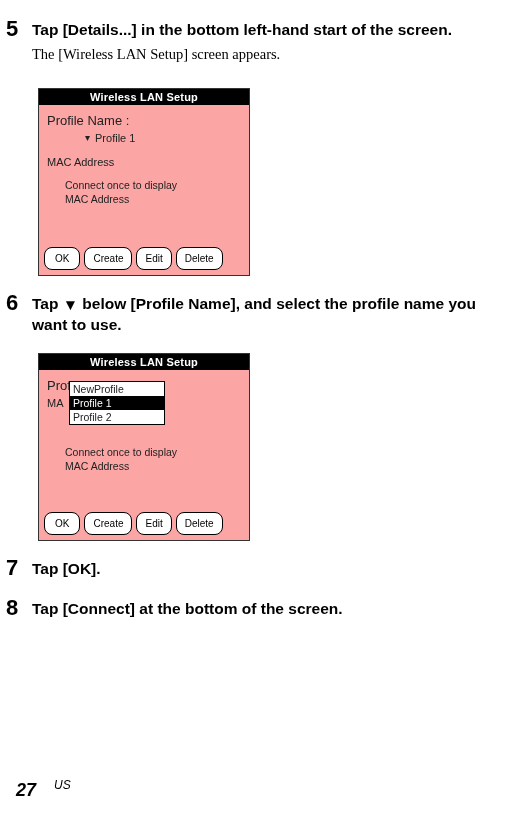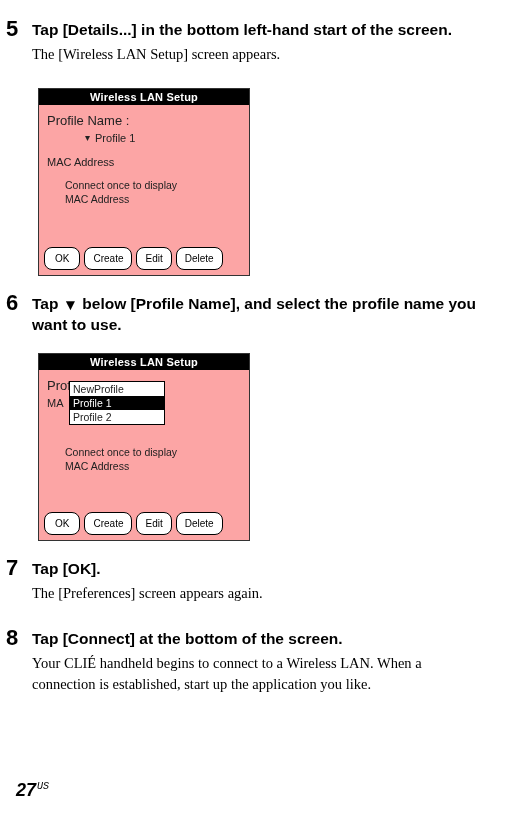--- a/index.html
+++ b/index.html
@@ -135,26 +135,25 @@
     .page-footer {
       position: absolute;
       bottom: 18px;
       left: 16px;
       font-family: 'Helvetica Neue', Arial, sans-serif;
       font-weight: 700;
       font-size: 18px;
       font-style: italic;
     }
     .page-footer sup {
-      font-size: 10px;
+      font-size: 12px;
       font-style: italic;
       font-weight: 400;
       vertical-align: super;
-      margin-left: 1px;
-      font-family: Liberation Mono, monospace;
+      margin-left: 18px;
     }
     .inline-arrow {
       display: inline-block;
       position: relative;
       top: 1px;
     }
   </style>
 </head>
 <body>
 
@@ -219,27 +218,25 @@
     <span class="pill-btn">Create</span>
     <span class="pill-btn">Edit</span>
     <span class="pill-btn">Delete</span>
   </div>
 </div>
 
 <div class="step">
   <div class="step-num">7</div>
   <div class="step-content">
     <div class="step-title">Tap [OK].</div>
-    <div class="step-body">The [Preferences] screen appears again.</div>
   </div>
 </div>
 
 <div class="step">
   <div class="step-num">8</div>
   <div class="step-content">
     <div class="step-title">Tap [Connect] at the bottom of the screen.</div>
-    <div class="step-body">Your CLIÉ handheld begins to connect to a Wireless LAN. When a connection is established, start up the application you like.</div>
   </div>
 </div>
 
 <div class="page-footer">
   <span>27</span><sup>US</sup>
 </div>
 
 </body></html>

